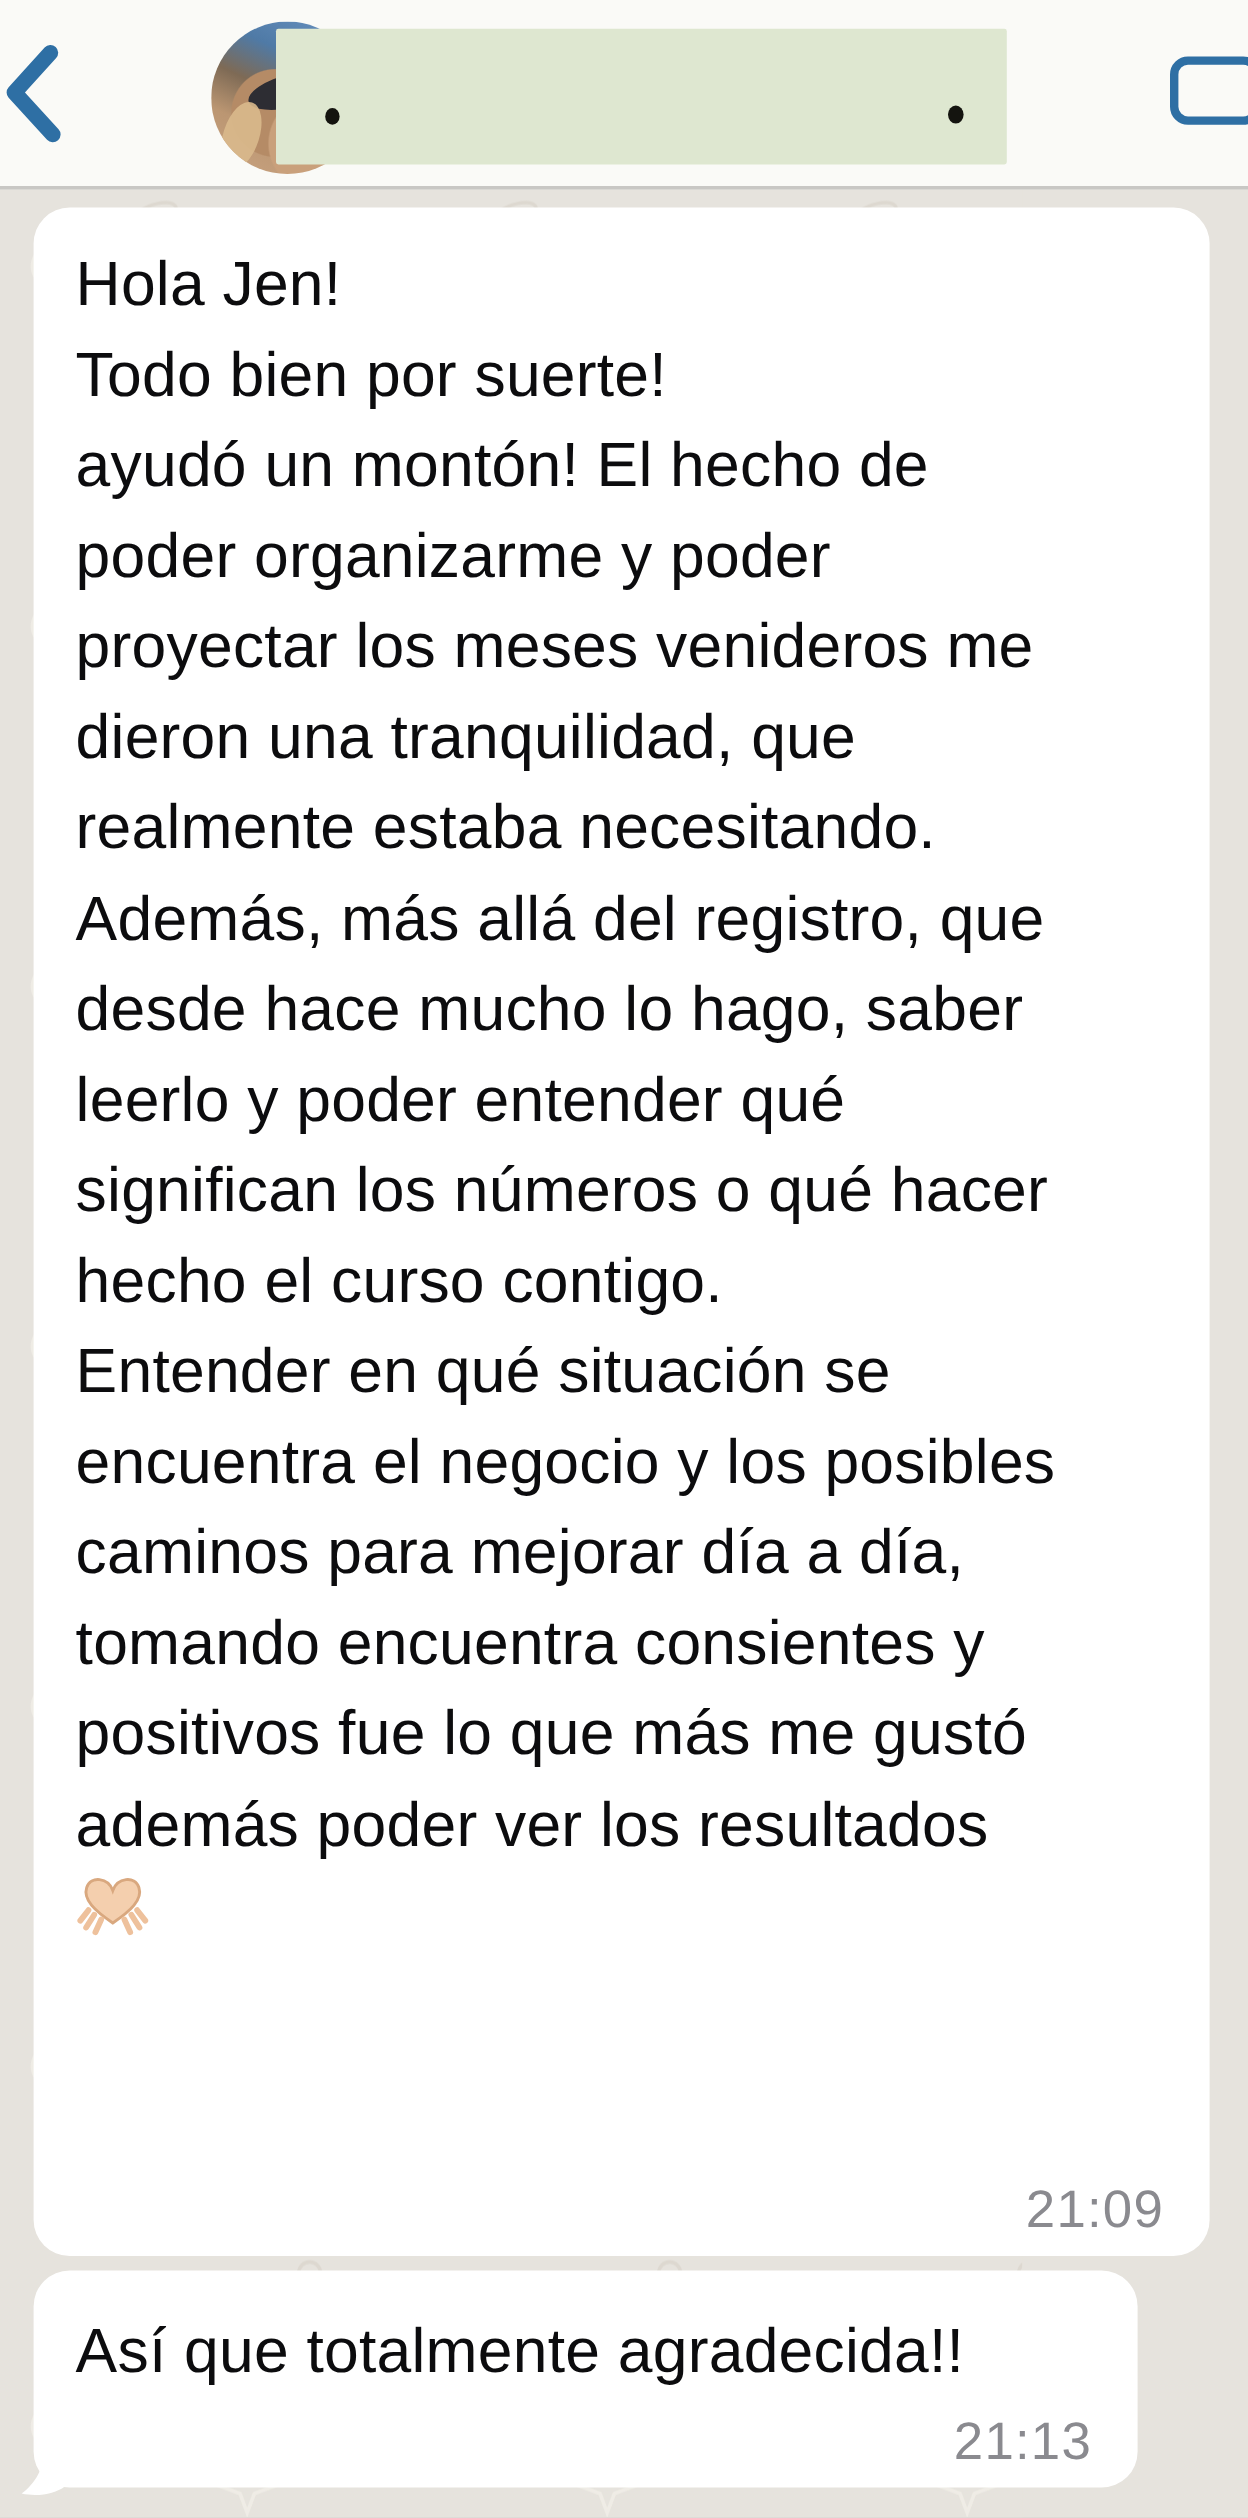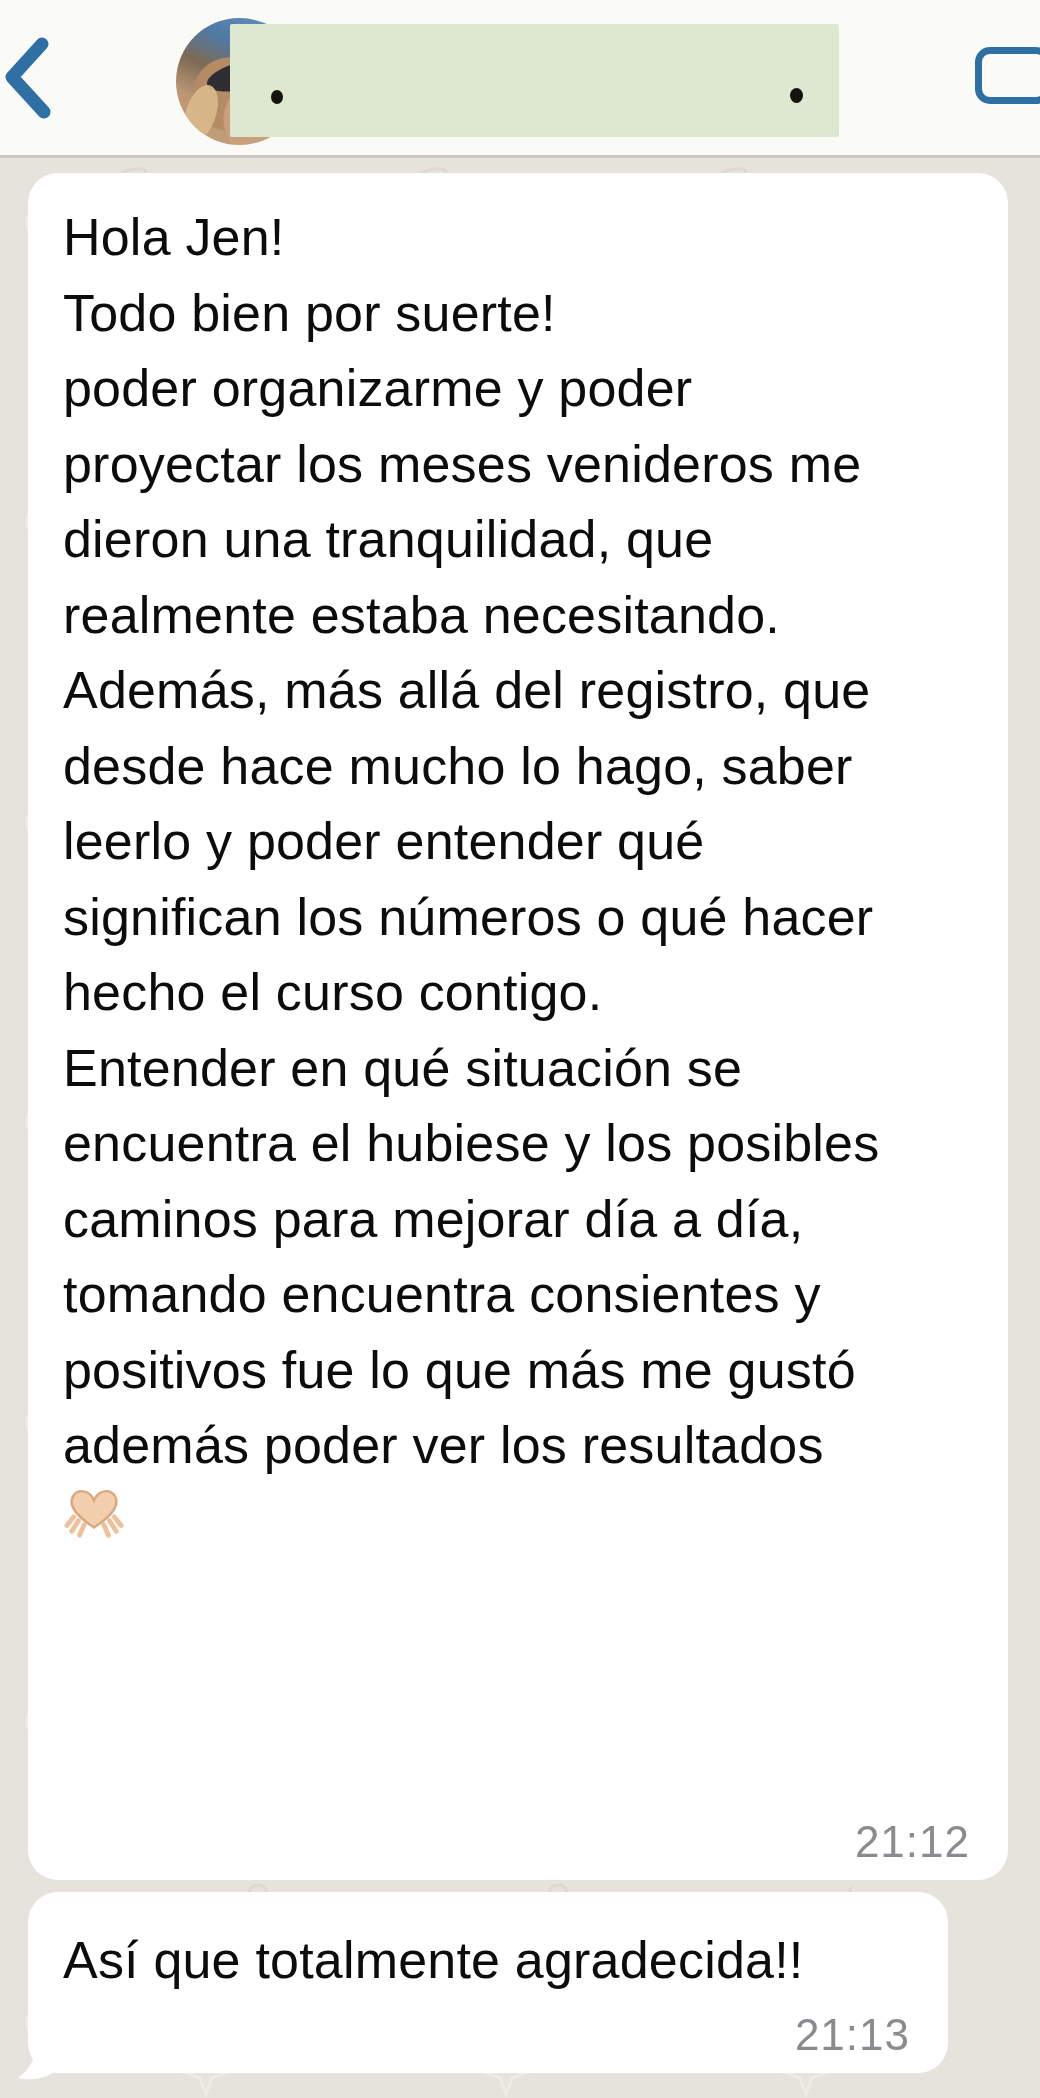--- a/index.html
+++ b/index.html
@@ -99,45 +99,46 @@
           <path d="M276 36 q 12 14 0 28" fill="none" stroke="#eae6dd" stroke-width="3"></path>
           <circle cx="150" cy="150" r="5" fill="none" stroke="#dad5cc" stroke-width="3"></circle>
         </pattern>
       </defs>
       <rect x="0" y="0" width="100%" height="100%" fill="url(#wp)"></rect>
     </svg>
 
     <div class="bubble bubble-1">
       <div class="ln">Hola Jen!</div>
       <div class="ln">Todo bien por suerte!</div>
+      <div class="ln">ayudó un montón! El hecho de</div>
       <div class="ln">poder organizarme y poder</div>
       <div class="ln">proyectar los meses venideros me</div>
       <div class="ln">dieron una tranquilidad, que</div>
       <div class="ln">realmente estaba necesitando.</div>
       <div class="ln">Además, más allá del registro, que</div>
       <div class="ln">desde hace mucho lo hago, saber</div>
       <div class="ln">leerlo y poder entender qué</div>
       <div class="ln">significan los números o qué hacer</div>
       <div class="ln">hecho el curso contigo.</div>
       <div class="ln">Entender en qué situación se</div>
-      <div class="ln">encuentra el hubiese y los posibles</div>
+      <div class="ln">encuentra el negocio y los posibles</div>
       <div class="ln">caminos para mejorar día a día,</div>
       <div class="ln">tomando encuentra consientes y</div>
       <div class="ln">positivos fue lo que más me gustó</div>
       <div class="ln">además poder ver los resultados</div>
       <div class="emoji-line">
         <span>
           <svg width="62" height="58" viewBox="0 0 64 60">
             <path d="M32 19 C 28 8 13 6 9.5 16.5 C 6 27 17 37 32 47 C 47 37 58 27 54.5 16.5 C 51 6 36 8 32 19 Z" fill="#f4cfae" stroke="#d9a87f" stroke-width="2.5"></path>
             <path d="M11 36 L4 45 M16 40 L9 51 M22 44 L17 55" stroke="#eec19c" stroke-width="5" stroke-linecap="round" fill="none"></path>
             <path d="M53 36 L60 45 M48 40 L55 51 M42 44 L47 55" stroke="#eec19c" stroke-width="5" stroke-linecap="round" fill="none"></path>
           </svg>
         </span>
       </div>
-      <div class="stamp">21:12</div>
+      <div class="stamp">21:09</div>
     </div>
 
     <div class="bubble bubble-2">
       <div class="ln">Así que totalmente agradecida!!</div>
       <div class="stamp">21:13</div>
       <svg class="tail" width="42" height="44" viewBox="0 0 42 44">
         <path d="M40 0 L40 36 C 32 42 18 45 4 42 C 15 34 24 20 24 0 Z" fill="#ffffff"></path>
       </svg>
     </div>
 

